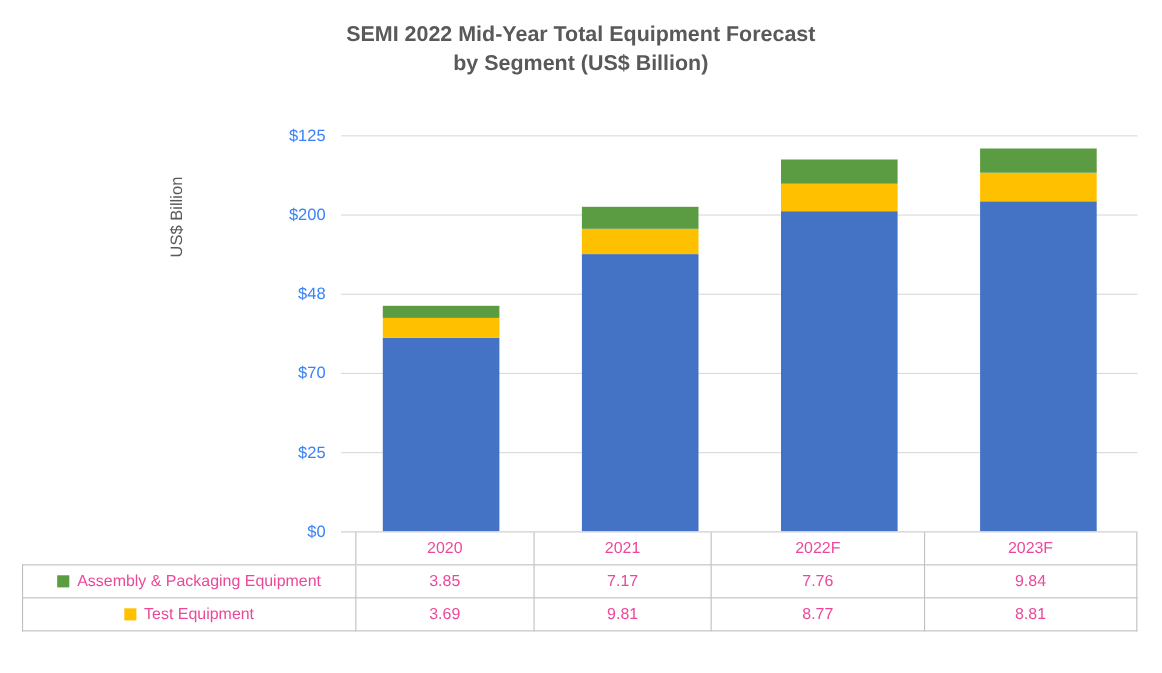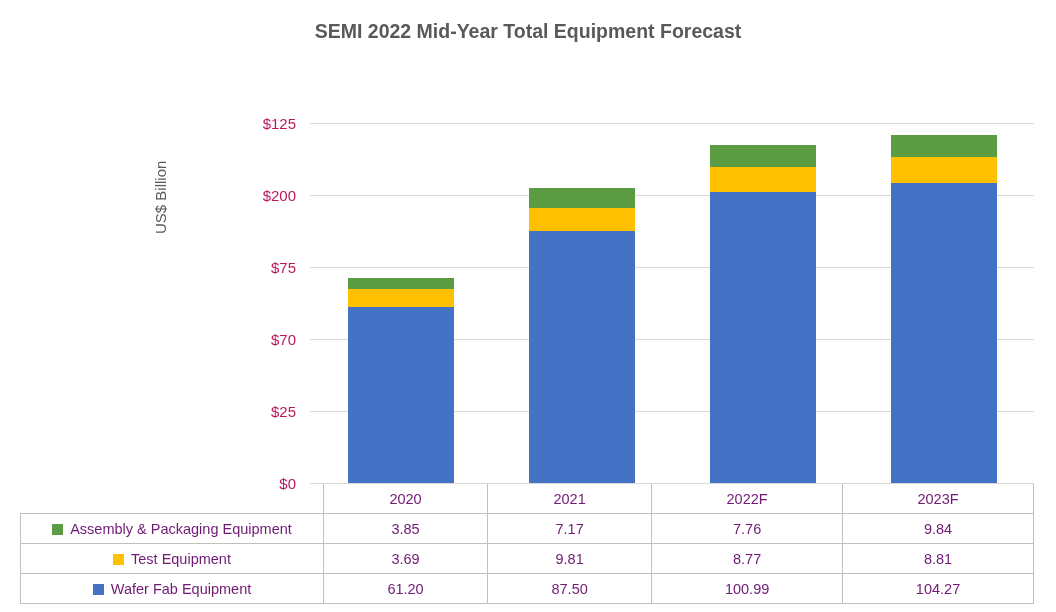--- a/index.html
+++ b/index.html
@@ -52,21 +52,21 @@
     bottom: 0;
     width: 724px;
     height: 1px;
     background: #d9d9d9;
   }
   .ytick-label {
     position: absolute;
     width: 60px;
     text-align: right;
     font-size: 15px;
-    color: #be185d;
+    color: #3b82f6;
     line-height: 15px;
   }
   .ylabel {
     position: absolute;
     left: 152px;
     top: 234px;
     font-size: 15px;
     color: #595959;
     transform: rotate(-90deg);
     transform-origin: left top;
@@ -83,21 +83,21 @@
     width: 100%;
   }
   
   .data-table {
     position: absolute;
     left: 20px;
     top: 484px;
     width: 1014px;
     border-collapse: collapse;
     font-size: 14.5px;
-    color: #701a75;
+    color: #ec4899;
   }
   .data-table td {
     border: 1px solid #bfbfbf;
     height: 29px;
     padding: 0 6px;
     text-align: center;
     white-space: nowrap;
   }
   .data-table td.rowhead {
     text-align: center;
@@ -120,29 +120,30 @@
     vertical-align: -1px;
   }
 </style>
 </head>
 <body>
 
 <div id="root">
 
   <div class="chart-title">
     <div>SEMI 2022 Mid-Year Total Equipment Forecast</div>
+    <div>by Segment (US$ Billion)</div>
   </div>
 
   <div class="ylabel">US$ Billion</div>
 
   <div id="ytick-labels">
       <div class="ytick-label" style="left: 236px; top: 476px;">$0</div>
       <div class="ytick-label" style="left: 236px; top: 404px;">$25</div>
       <div class="ytick-label" style="left: 236px; top: 332px;">$70</div>
-      <div class="ytick-label" style="left: 236px; top: 260px;">$75</div>
+      <div class="ytick-label" style="left: 236px; top: 260px;">$48</div>
       <div class="ytick-label" style="left: 236px; top: 188px;">$200</div>
       <div class="ytick-label" style="left: 236px; top: 116px;">$125</div>
     </div>
 
   <div class="plot-wrap" id="plot">
     <div id="gridlines">
         <div class="gridline" style="top: 359px;"></div>
         <div class="gridline" style="top: 287px;"></div>
         <div class="gridline" style="top: 215px;"></div>
         <div class="gridline" style="top: 143px;"></div>
@@ -190,23 +191,16 @@
           <td>7.76</td>
           <td>9.84</td>
         </tr>
         <tr>
           <td class="rowhead"><span class="swatch" style="background: rgb(255, 192, 0);"></span><span>Test Equipment</span></td>
           <td>3.69</td>
           <td>9.81</td>
           <td>8.77</td>
           <td>8.81</td>
         </tr>
-        <tr>
-          <td class="rowhead"><span class="swatch" style="background: rgb(68, 114, 196);"></span><span>Wafer Fab Equipment</span></td>
-          <td>61.20</td>
-          <td>87.50</td>
-          <td>100.99</td>
-          <td>104.27</td>
-        </tr>
       </tbody>
   </table>
 
 </div>
 
 </body></html>

